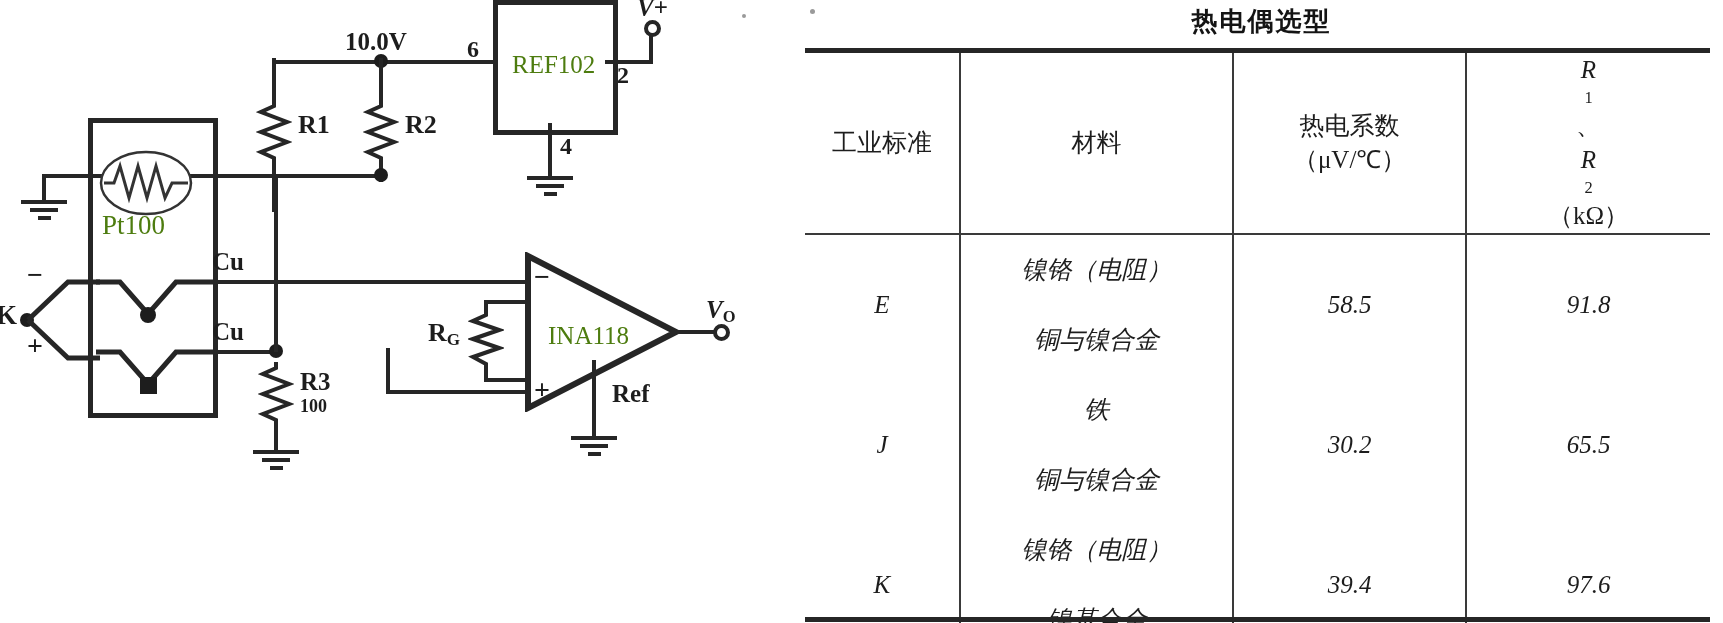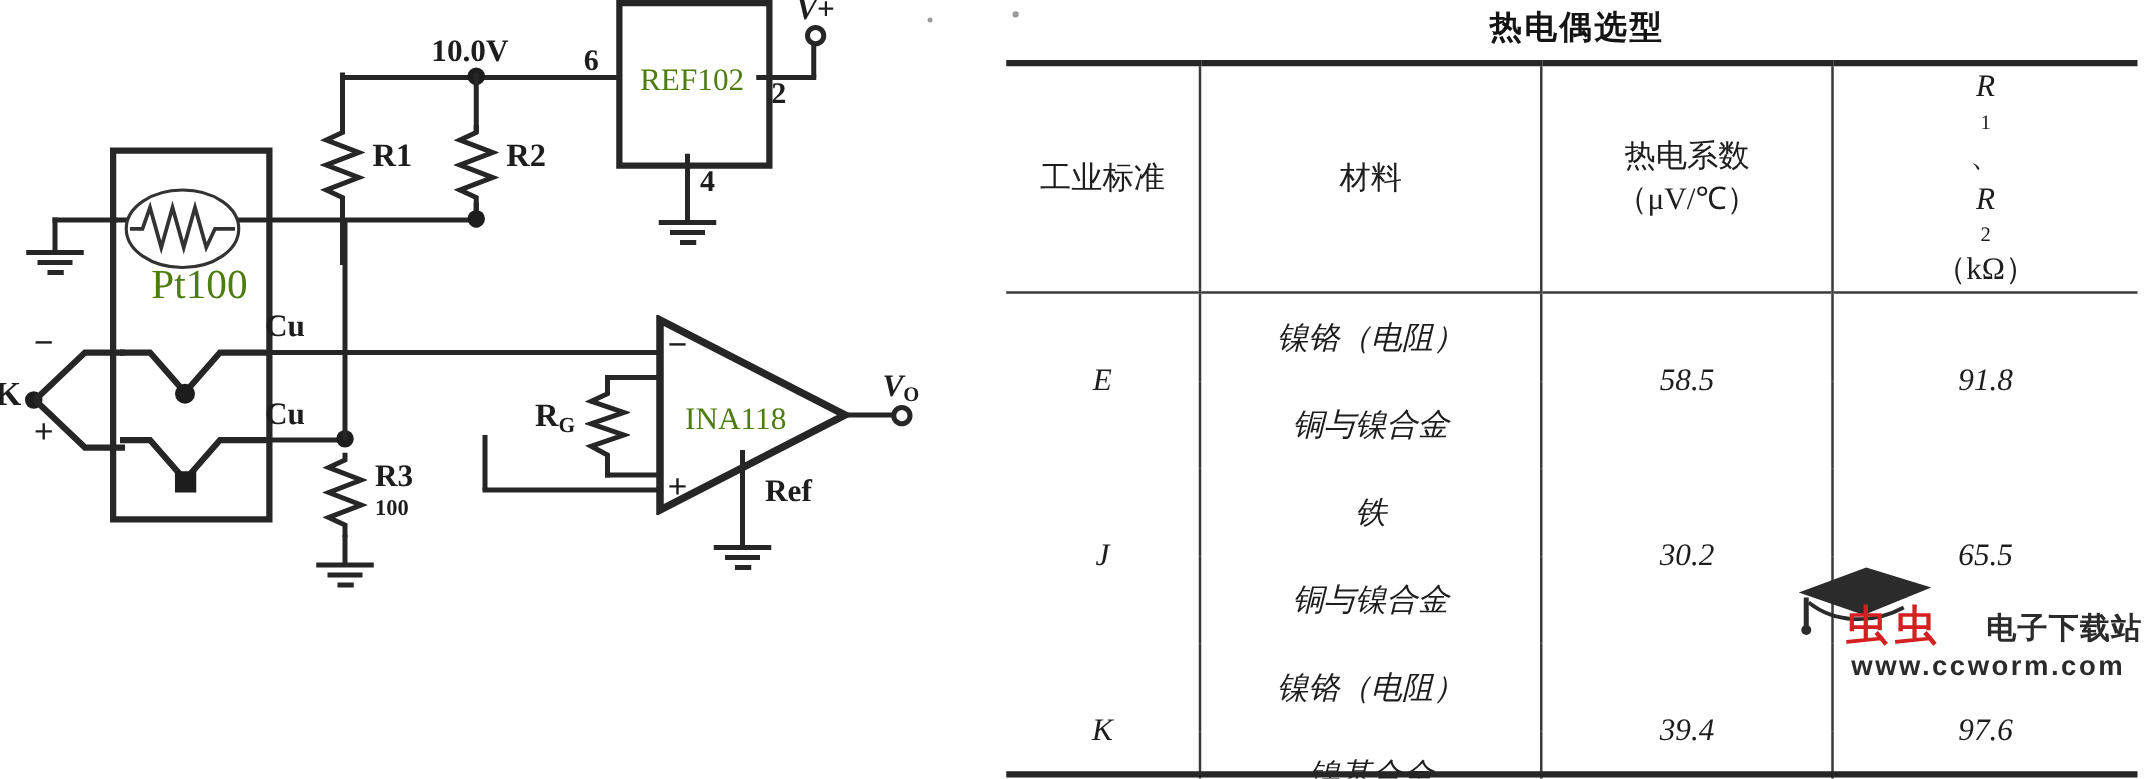--- a/index.html
+++ b/index.html
@@ -165,21 +165,21 @@
 
     <div class="wire h" style="left:90px;top:174px;width:295px;"></div>
     <div class="node" style="left:374px;top:168px;"></div>
 
     <div class="box" style="left:88px;top:118px;width:120px;height:290px;"></div>
 
     <svg class="abs" style="left:98px;top:150px;" width="96" height="66" viewBox="0 0 96 66">
       <ellipse cx="48" cy="33" rx="45" ry="31" fill="#fff" stroke="#333" stroke-width="2.5"></ellipse>
       <polyline points="6,33 16,33 22,16 31,48 40,16 49,48 58,16 67,48 74,33 90,33" fill="none" stroke="#333" stroke-width="3"></polyline>
     </svg>
-    <div class="ictext" style="left:121px;top:210px;font-size:33px;">Pt100</div>
+    <div class="ictext" style="left:102px;top:210px;font-size:27px;">Pt100</div>
 
     <div class="wire h" style="left:42px;top:174px;width:52px;"></div>
     <div class="wire v" style="left:42px;top:174px;height:28px;"></div>
     <div class="gnd" style="left:21px;top:200px;">
       <i></i>
         <i></i>
         <i></i>
     </div>
 
     <div class="node" style="left:20px;top:313px;"></div>
@@ -317,26 +317,15 @@
         </tr>
         <tr>
           <td class="mat mat-col rowcell vline">镍基合金</td>
         </tr>
 
       </tbody>
     </table>
 
     <div class="wire h" style="left:5px;top:617px;width:905px;height:5px;"></div>
 
-    <div id="wm">
-      <svg class="cap" width="110" height="56" viewBox="0 0 110 56">
-        <polygon points="2,22 56,2 108,18 54,40" fill="#2b2b2b"></polygon>
-        <path d="M10,30 C30,46 60,48 86,34" fill="none" stroke="#2b2b2b" stroke-width="3"></path>
-        <line x1="8" y1="26" x2="8" y2="50" stroke="#2b2b2b" stroke-width="4"></line>
-        <circle cx="8" cy="52" r="4" fill="#2b2b2b"></circle>
-      </svg>
-      <div class="worm">虫虫</div>
-      <div class="site">电子下载站</div>
-      <div class="url">www.ccworm.com</div>
-    </div>
   </div>
 
 </div>
 
 </body></html>

